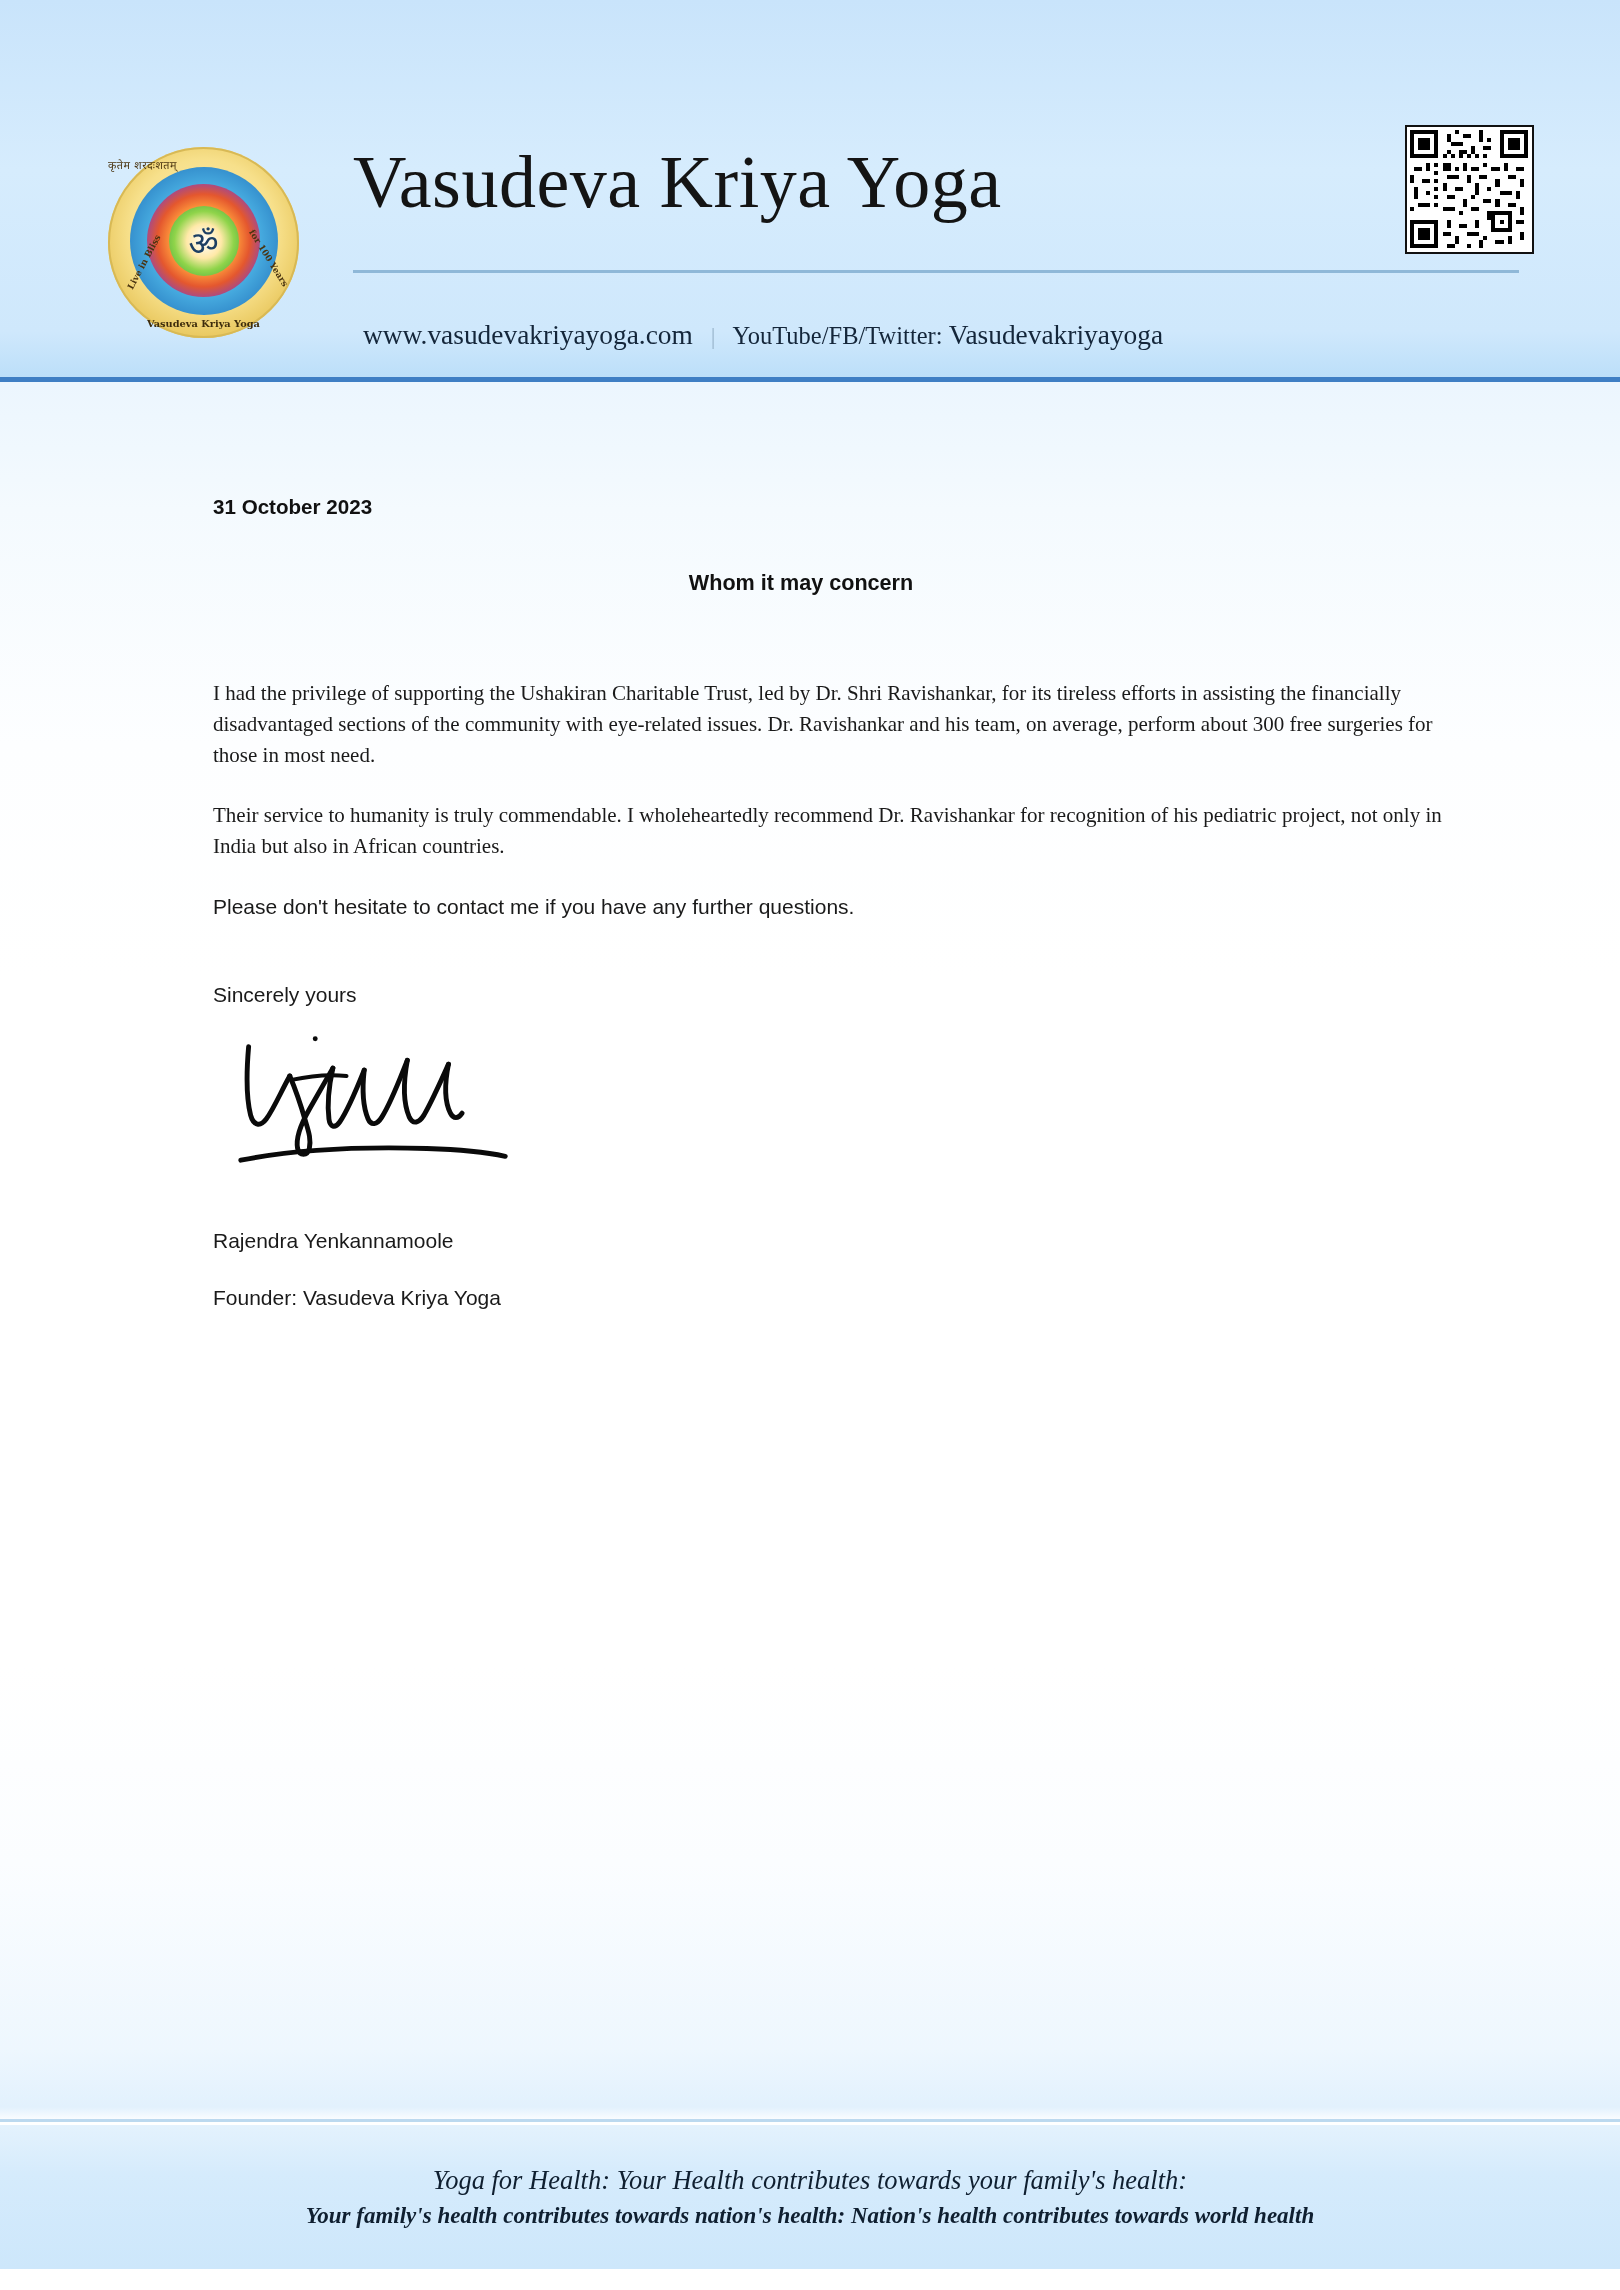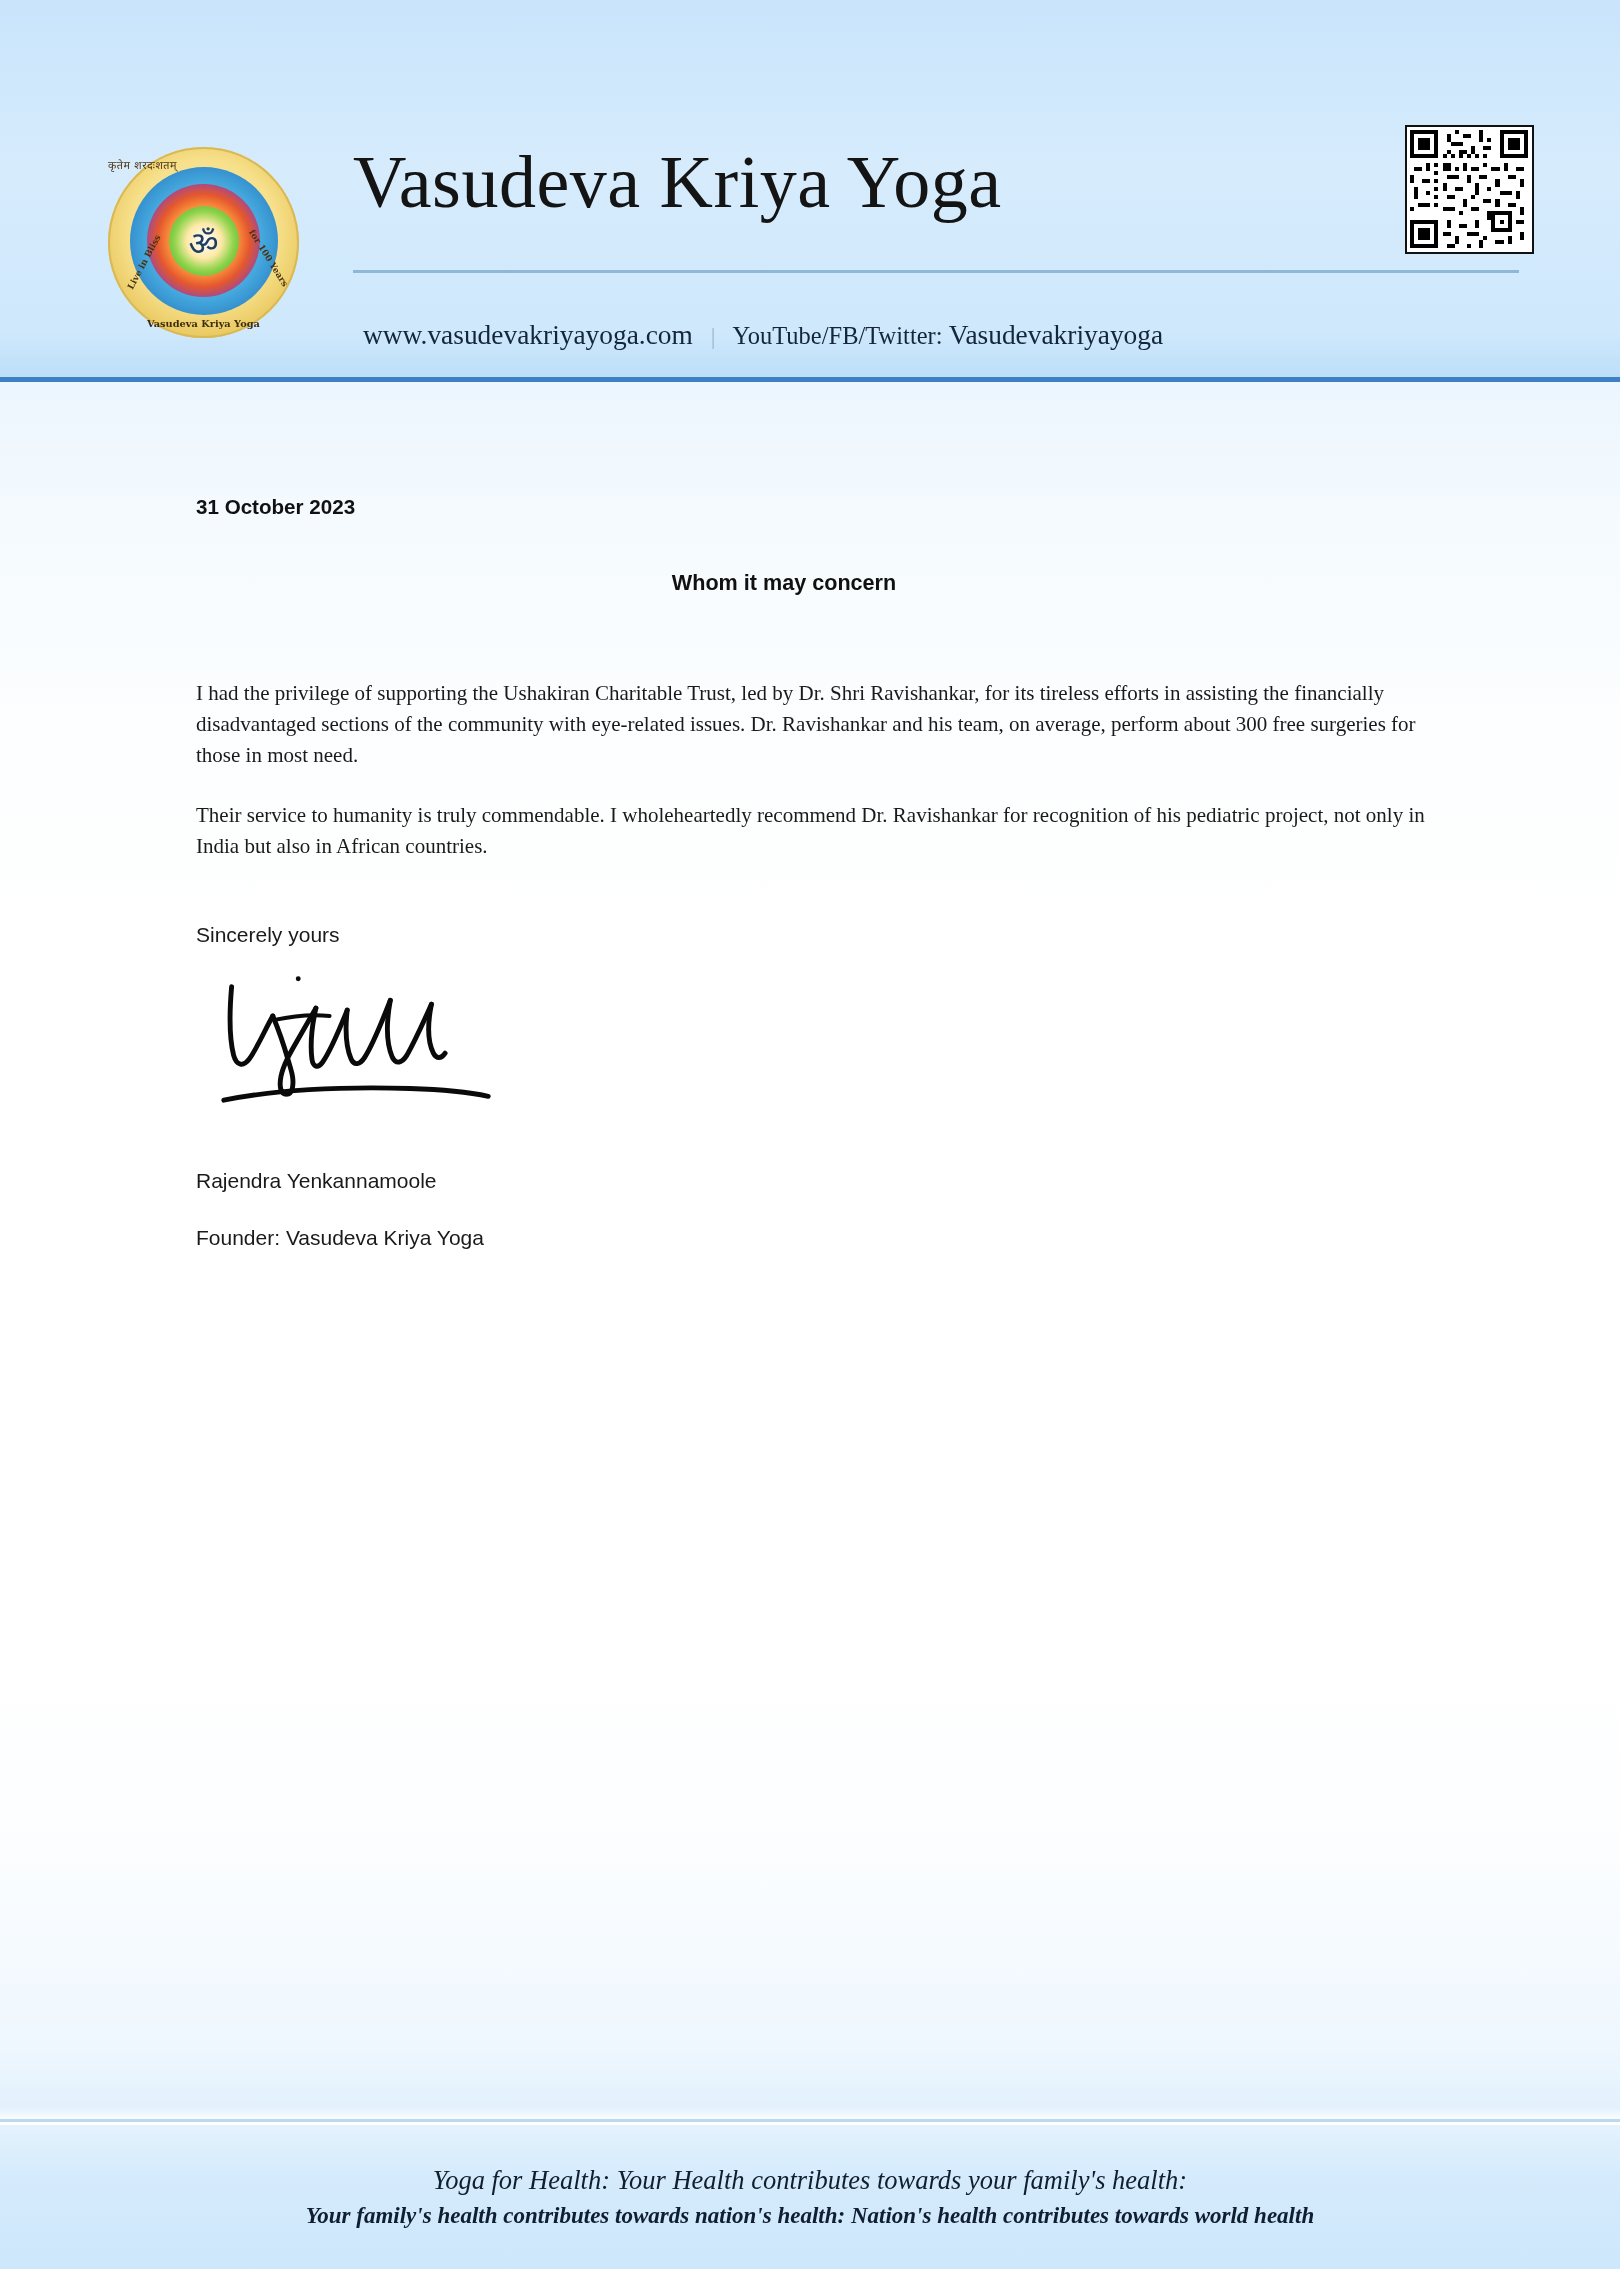--- a/index.html
+++ b/index.html
@@ -184,21 +184,21 @@
     background: #ffffff;
     border: 2.9px solid #111;
     padding: 2.9px;
     box-sizing: border-box;
   }
   .qr svg { display: block; }
 
   
   .letter {
     position: absolute;
-    left: 196px;
+    left: 213px;
     top: 495px;
     width: 1235px;
   }
   .date {
     font-size: 20.6px;
     font-weight: bold;
     color: #111;
     margin-bottom: 51px;
   }
   .salutation {
@@ -412,20 +412,21 @@
 
     <div class="header-rule"></div>
   </div>
 
   <div class="letter">
     <div class="date">31 October 2023</div>
     <div class="salutation">Whom it may concern</div>
 
     <div class="para spaced">I had the privilege of supporting the Ushakiran Charitable Trust, led by Dr. Shri Ravishankar, for its tireless efforts in assisting the financially disadvantaged sections of the community with eye-related issues. Dr. Ravishankar and his team, on average, perform about 300 free surgeries for those in most need.</div>
     <div class="para spaced">Their service to humanity is truly commendable. I wholeheartedly recommend Dr. Ravishankar for recognition of his pediatric project, not only in India but also in African countries.</div>
+    <div class="para">Please don't hesitate to contact me if you have any further questions.</div>
 
     <div class="signoff">Sincerely yours</div>
 
     <div class="signature">
       <svg width="333" height="147" viewBox="0 0 340 150">
         <g fill="none" stroke="#0a0a0a" stroke-linecap="round" stroke-linejoin="round">
           <path d="M18 22 C16 45, 15 72, 20 92 C23 103, 30 104, 36 96 C44 85, 52 66, 60 52" stroke-width="5"></path>
           <path d="M60 52 C66 66, 72 84, 76 98 C79 108, 82 116, 80 126 C78 134, 70 134, 68 126 C66 116, 72 100, 80 86 C88 72, 96 58, 104 44" stroke-width="5"></path>
           <path d="M104 44 C100 62, 98 80, 100 96 C101 104, 106 106, 111 99 C120 86, 128 66, 136 46" stroke-width="5"></path>
           <path d="M136 46 C134 64, 134 82, 140 96 C143 103, 149 102, 154 94 C164 78, 172 56, 180 36" stroke-width="5"></path>

